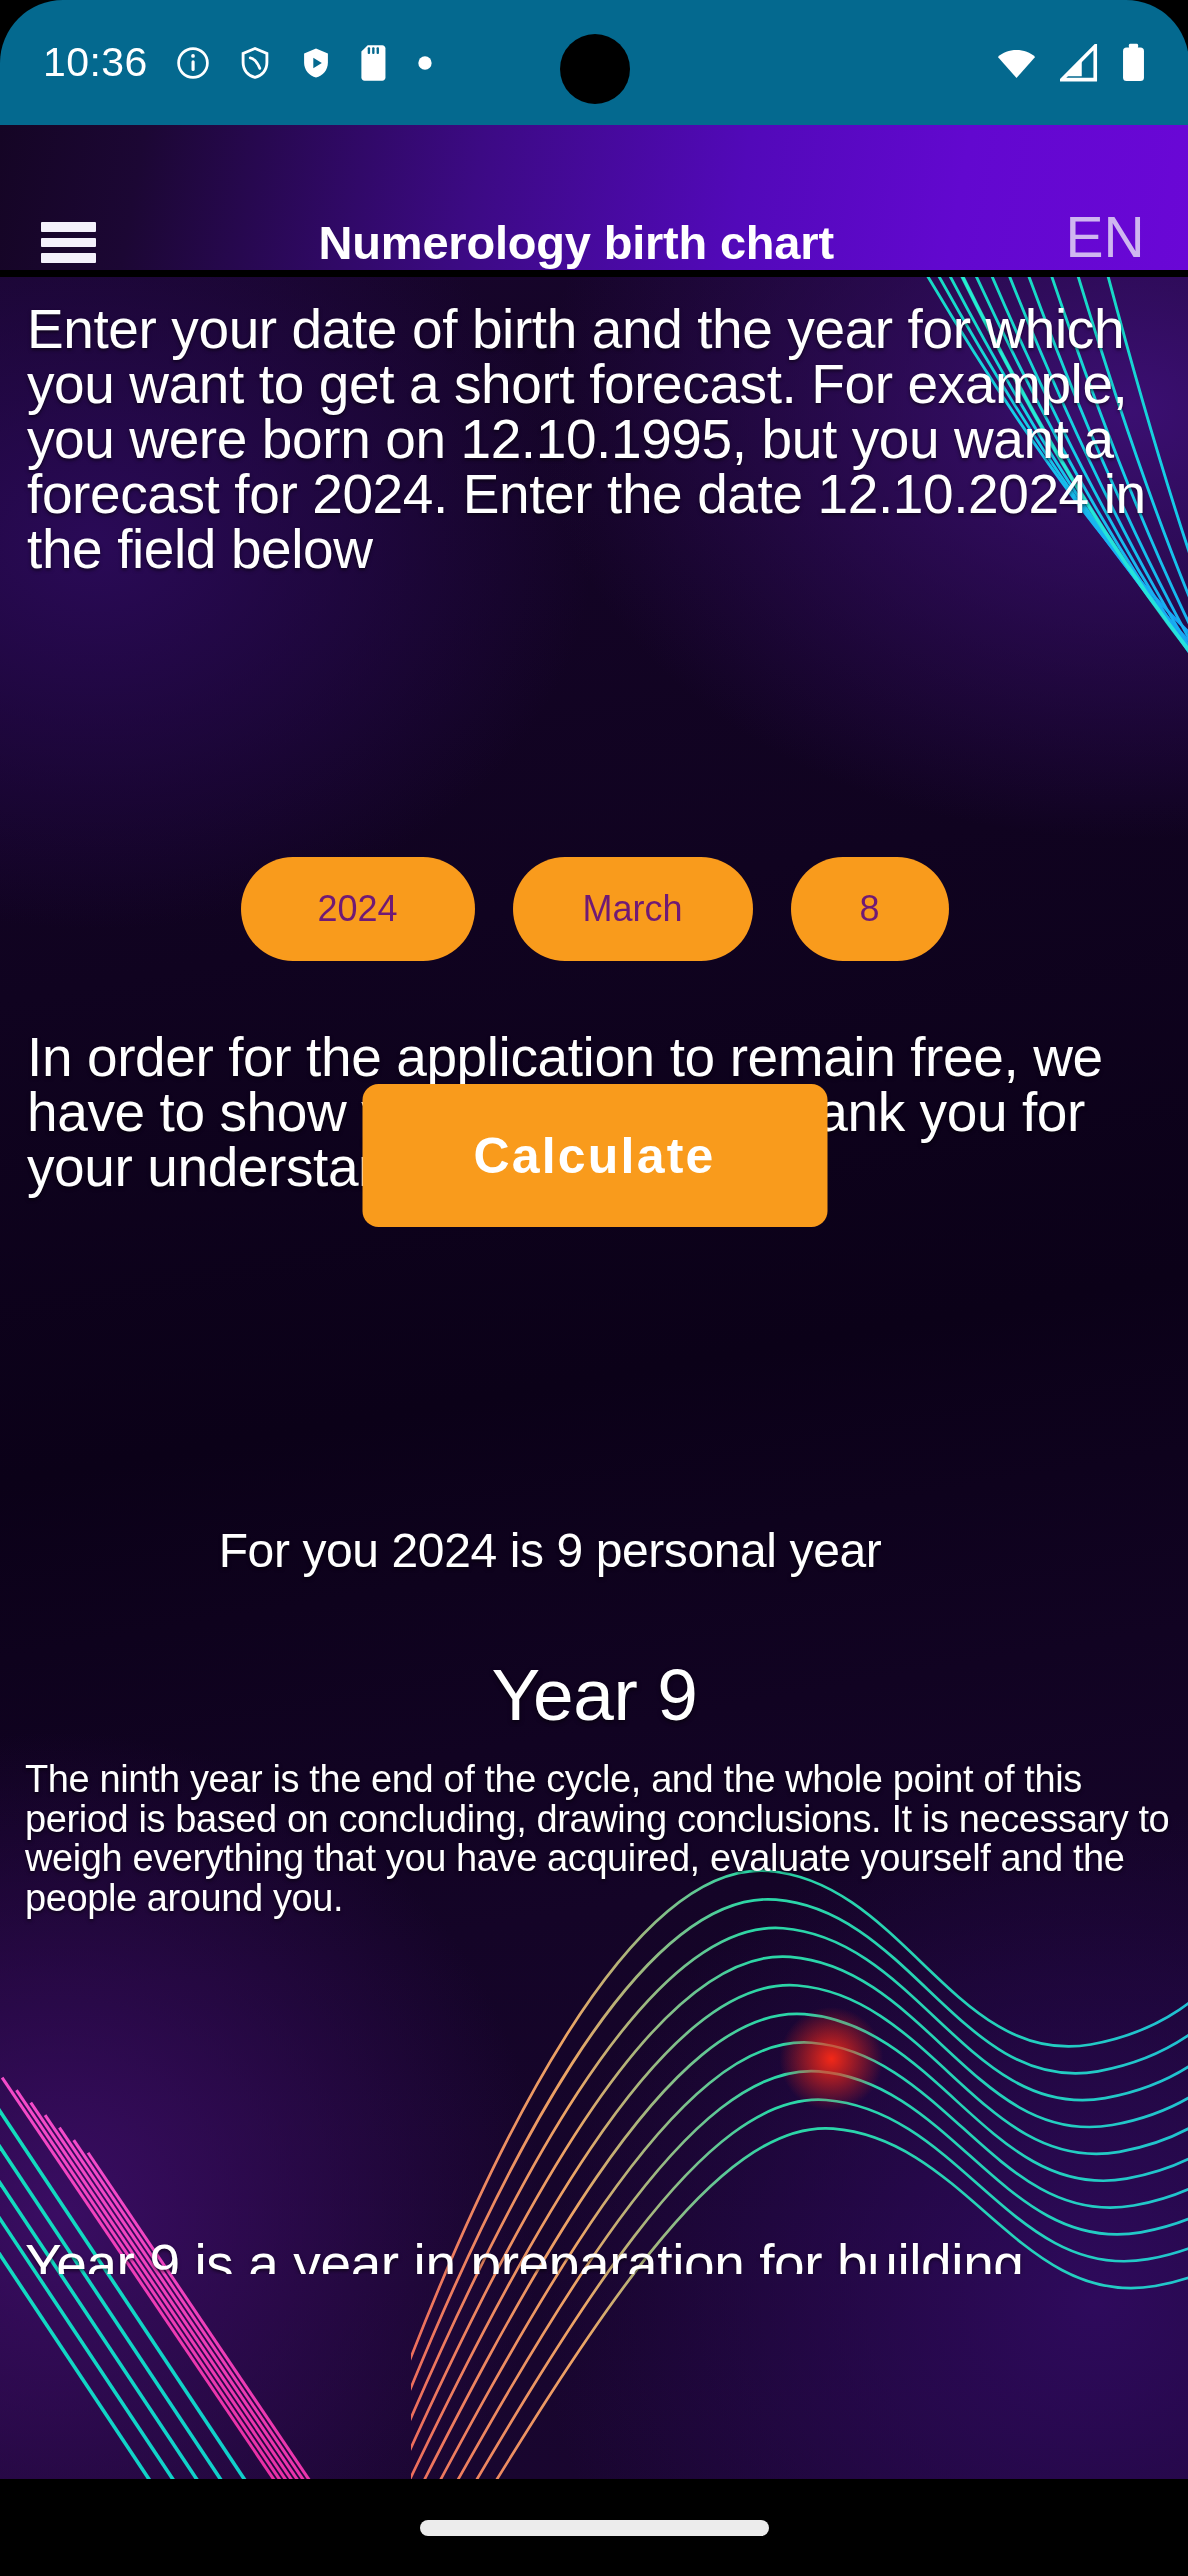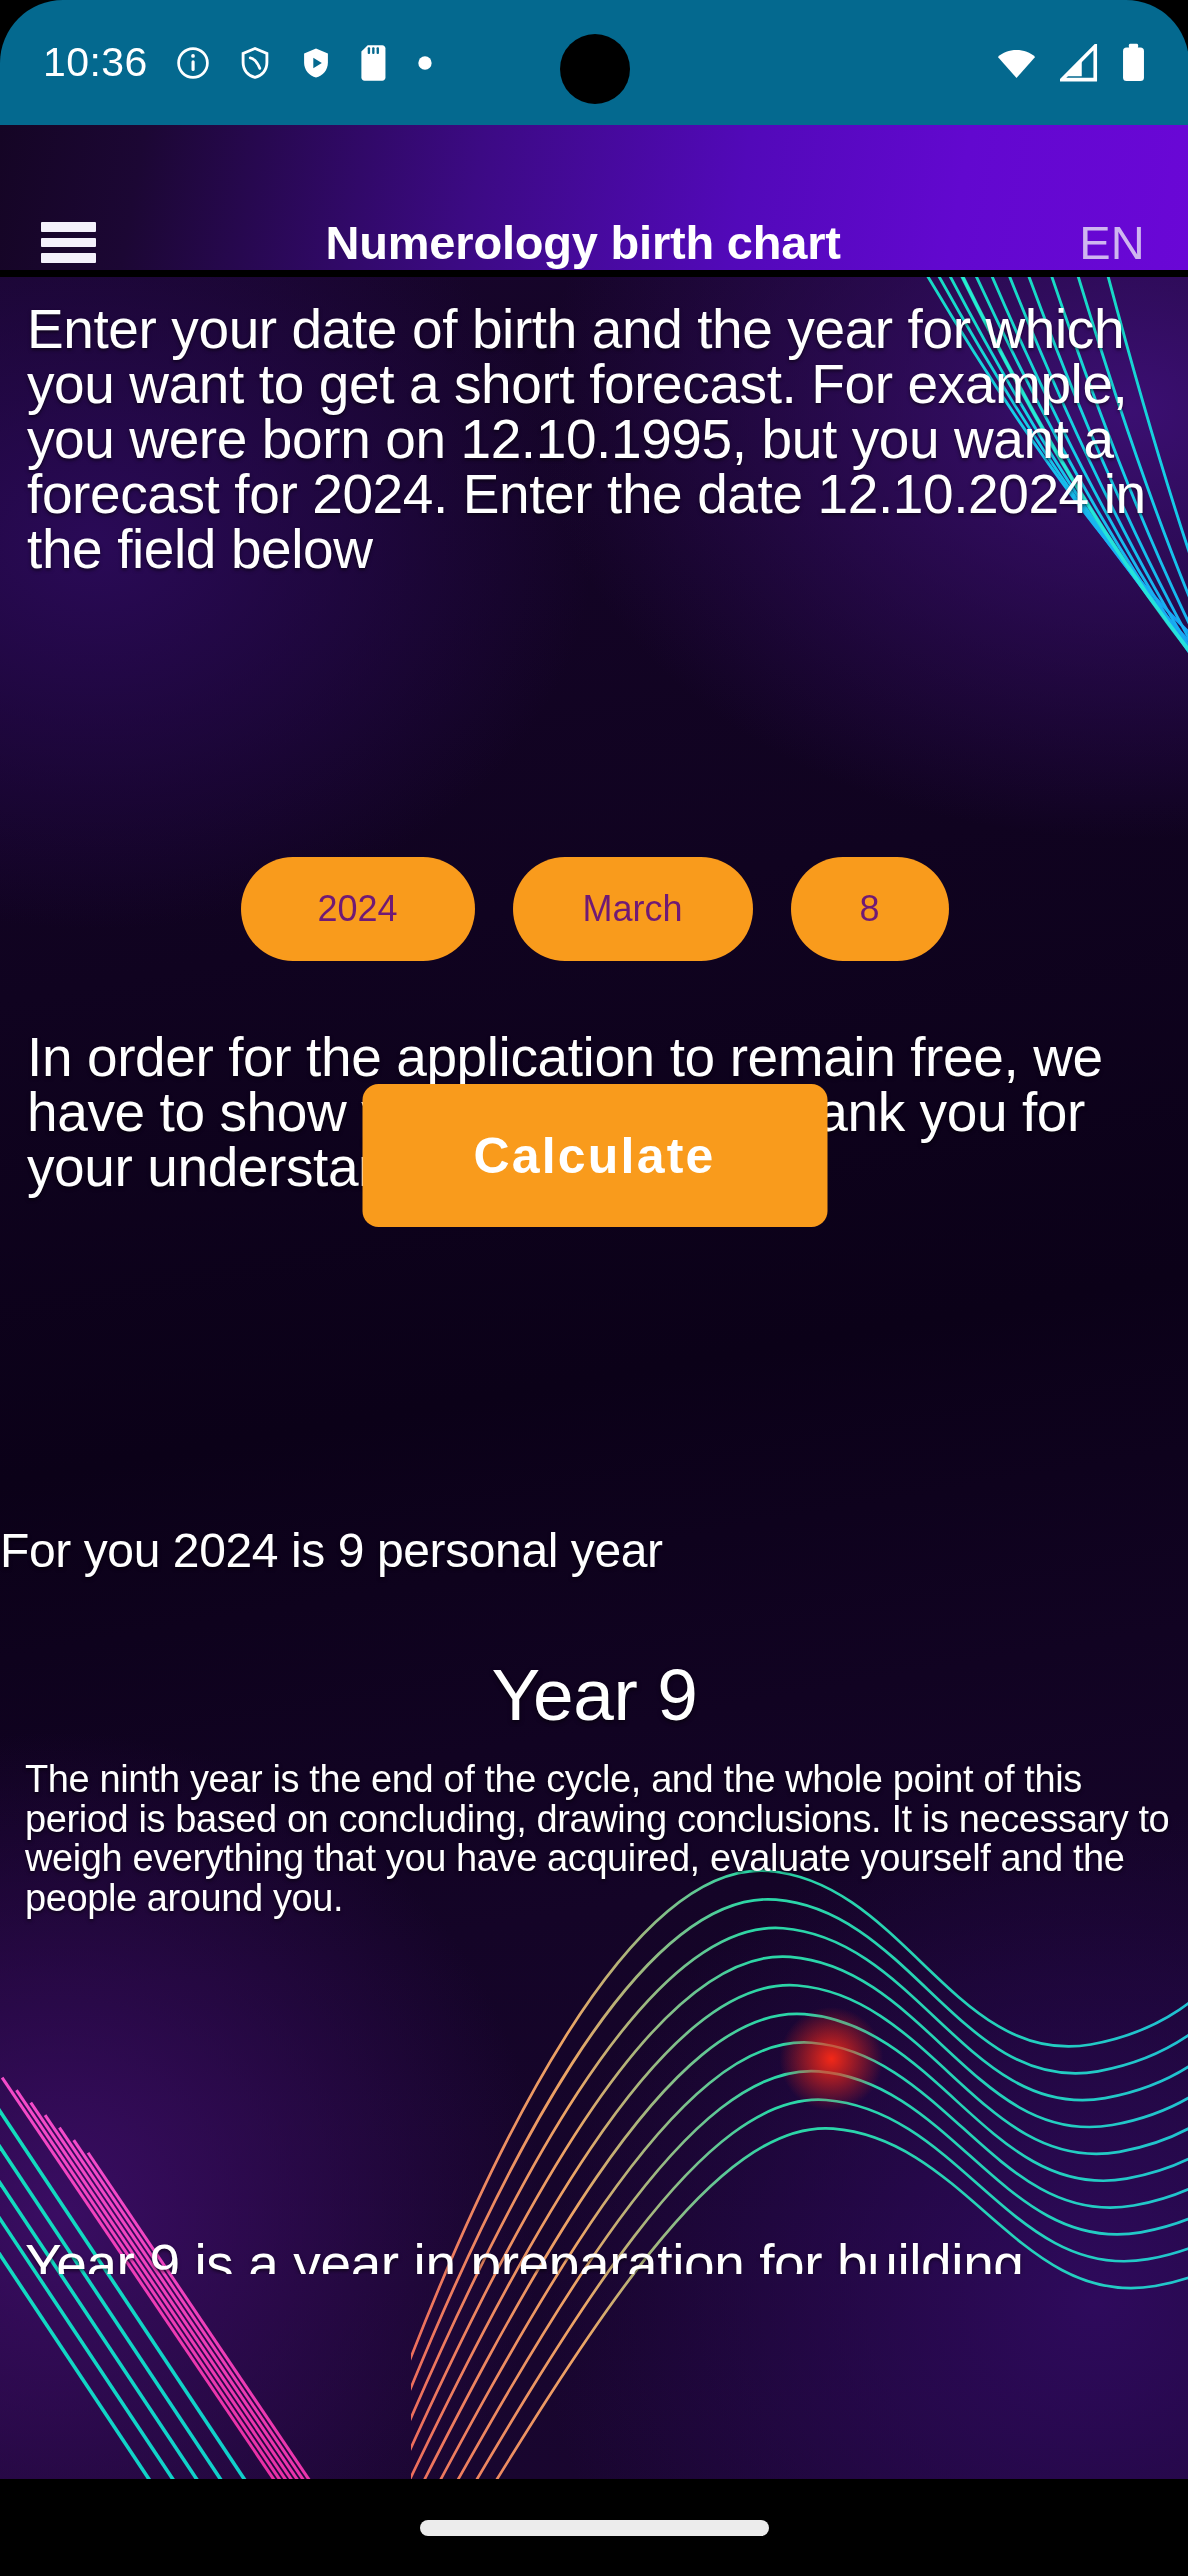--- a/index.html
+++ b/index.html
@@ -69,21 +69,21 @@
     display:block; width:55px; height:9.8px;
     background:#f4f1fb; border-radius:0.9px;
   }
   #appbar-title {
     flex:1; text-align:center;
     color:#ffffff; font-size:47px; font-weight:700;
     letter-spacing:-0.2px;
     margin-left:-9px;
   }
   #lang-btn {
-    color:#cfb6f0; font-size:47px; font-weight:400;
+    color:#cfb6f0; font-size:57px; font-weight:400;
     cursor:pointer; flex:0 0 auto;
     padding-right:5.4px;
   }
 
   
   #content {
     position:absolute; top:277px; left:0;
     width:1189px; height:2202px;
     background:
       radial-gradient(ellipse 805px 626px at 8% 12%, #2a0a57 0%, rgba(42,10,87,0) 62%),
@@ -110,21 +110,21 @@
     font-size:55px;
     line-height:1.0;
     letter-spacing:-0.4px;
     z-index:12;
     text-shadow:0 1.8px 3.6px rgba(0,0,0,0.55);
   }
   #intro-text   { top:25px;  left:27px; width:1136px; }
   #ads-text     { top:753px; left:27px; width:1154px; }
   #personal-line{
     top:1250px; left:0; width:1100px;
-    font-size:48px;
+    text-align:center; font-size:48px;
   }
   #year-heading {
     position:absolute; top:1376px; left:0; width:1189px;
     text-align:center; color:#ffffff;
     font-size:73px; font-weight:400; letter-spacing:-0.4px;
     z-index:12;
     text-shadow:0 1.8px 4.5px rgba(0,0,0,0.6);
   }
   #year-body {
     top:1483px; left:25px; width:1154px;

